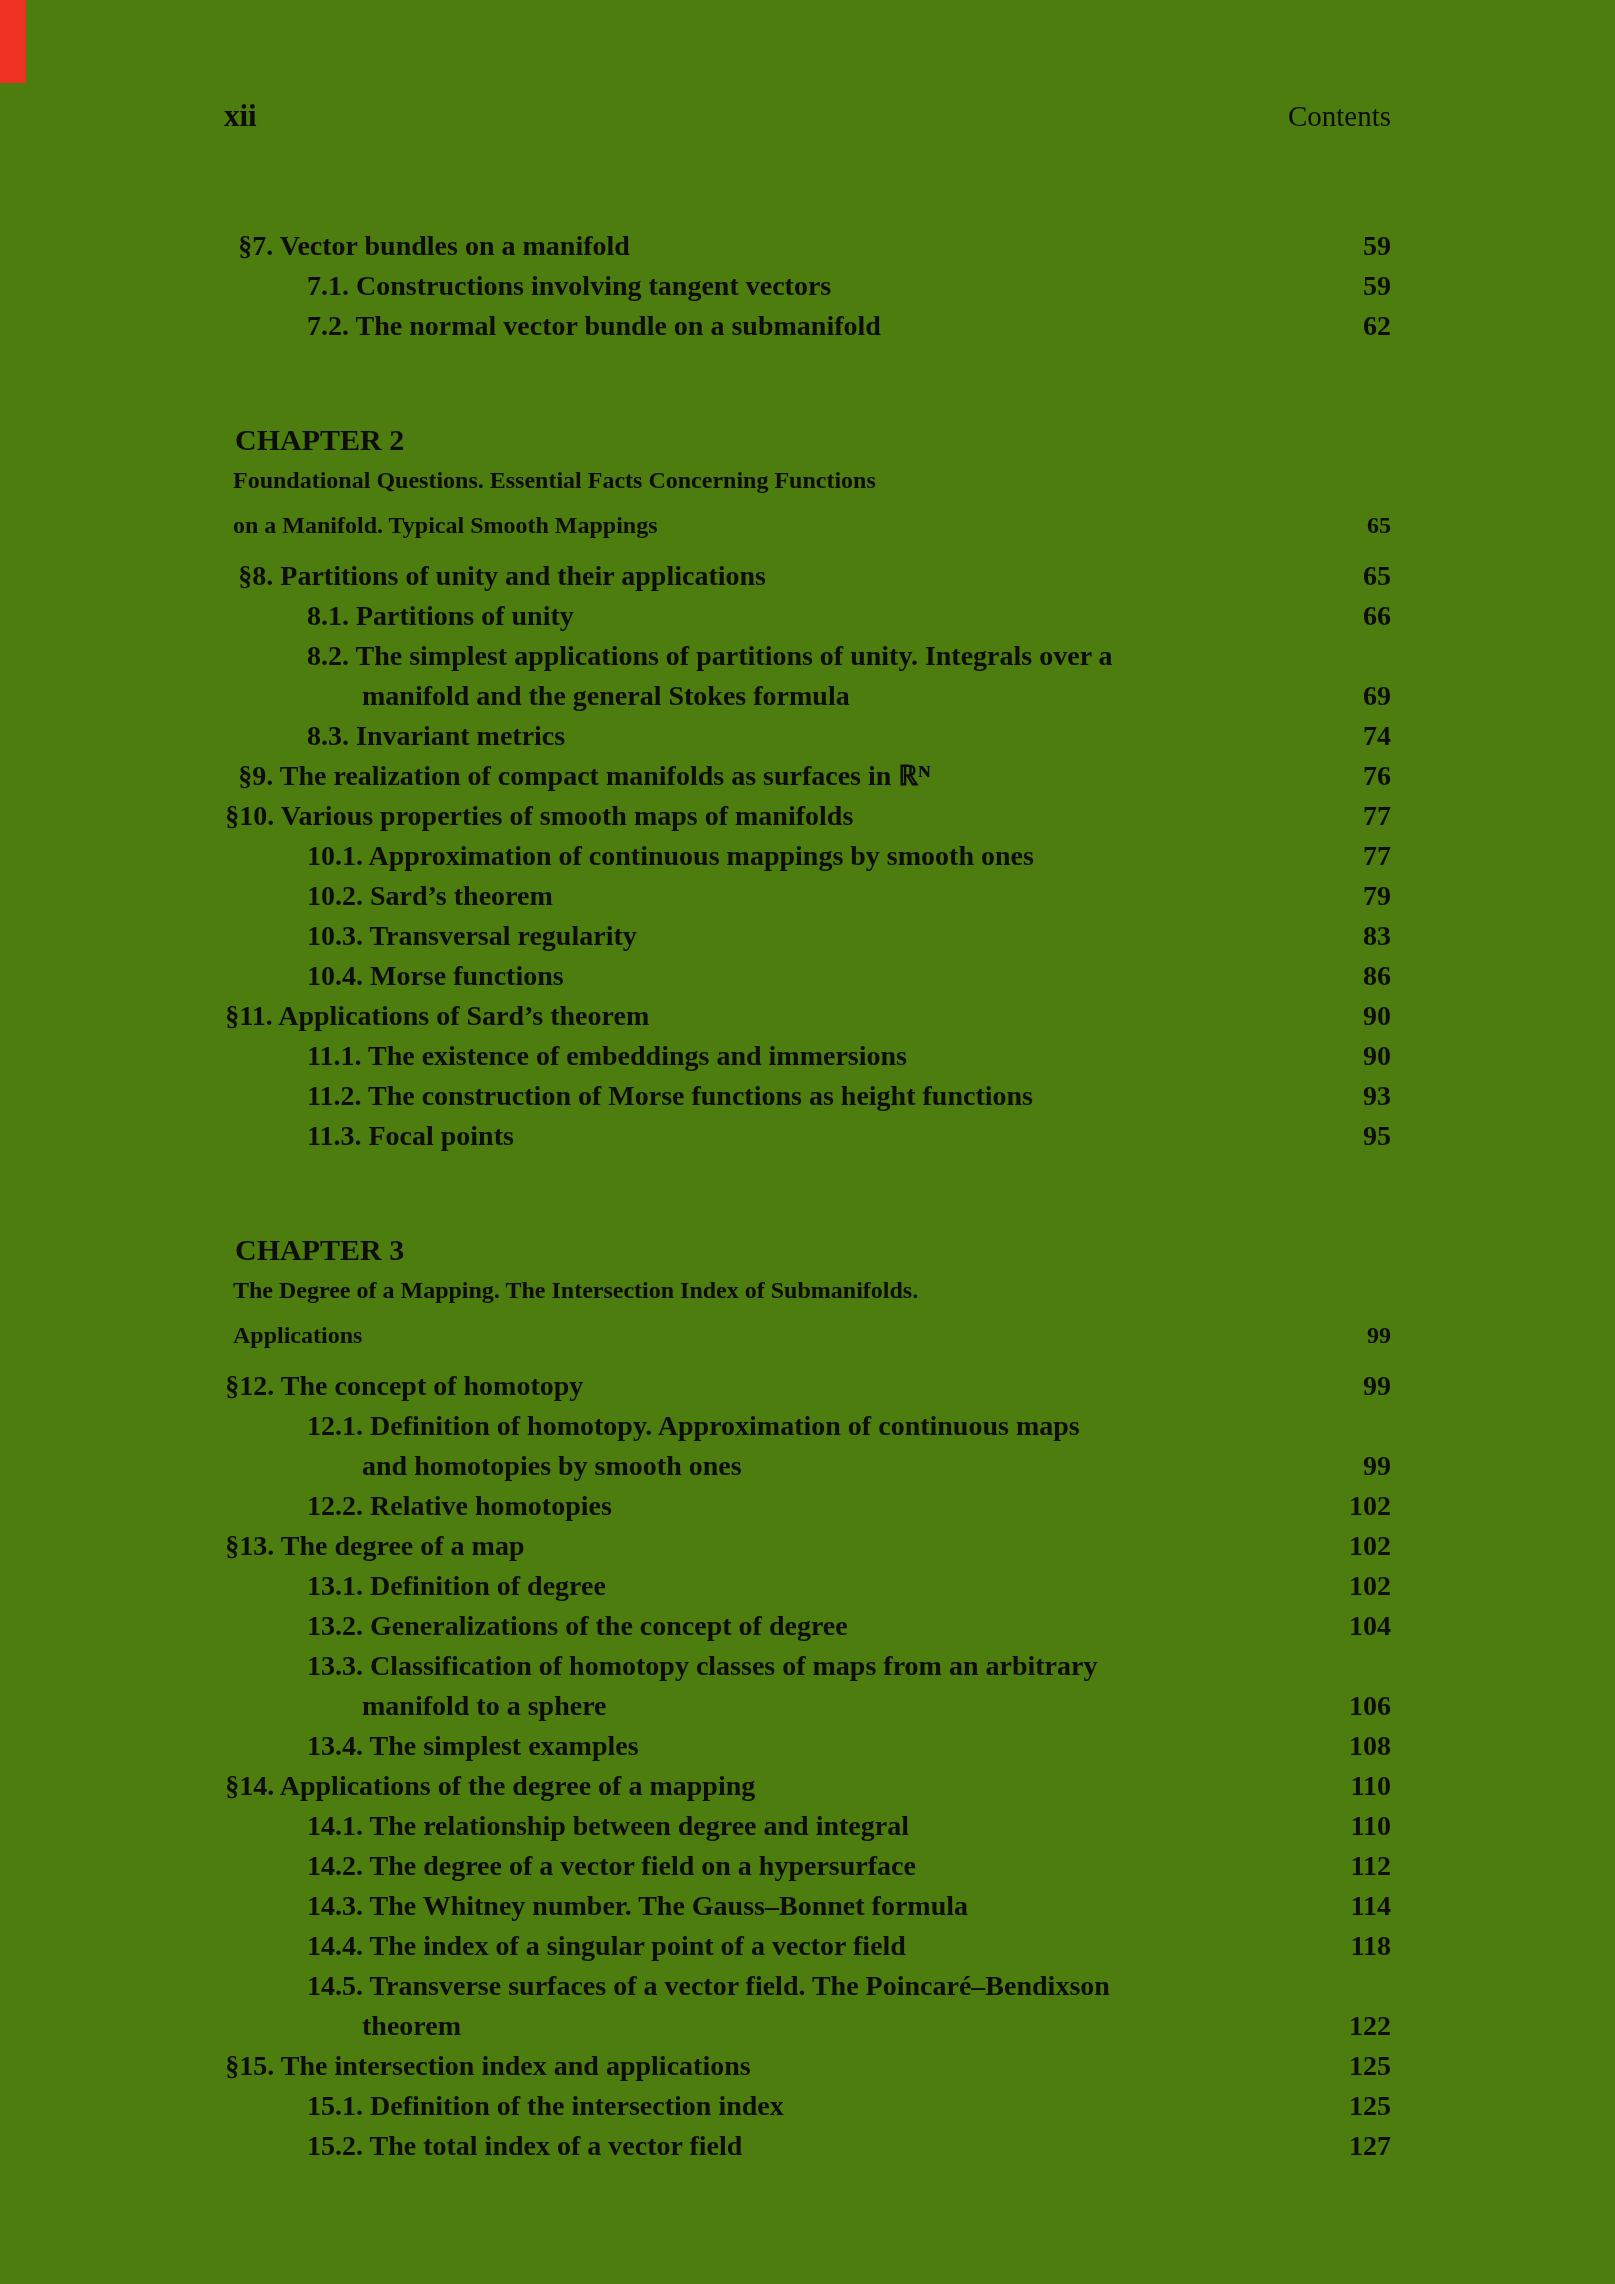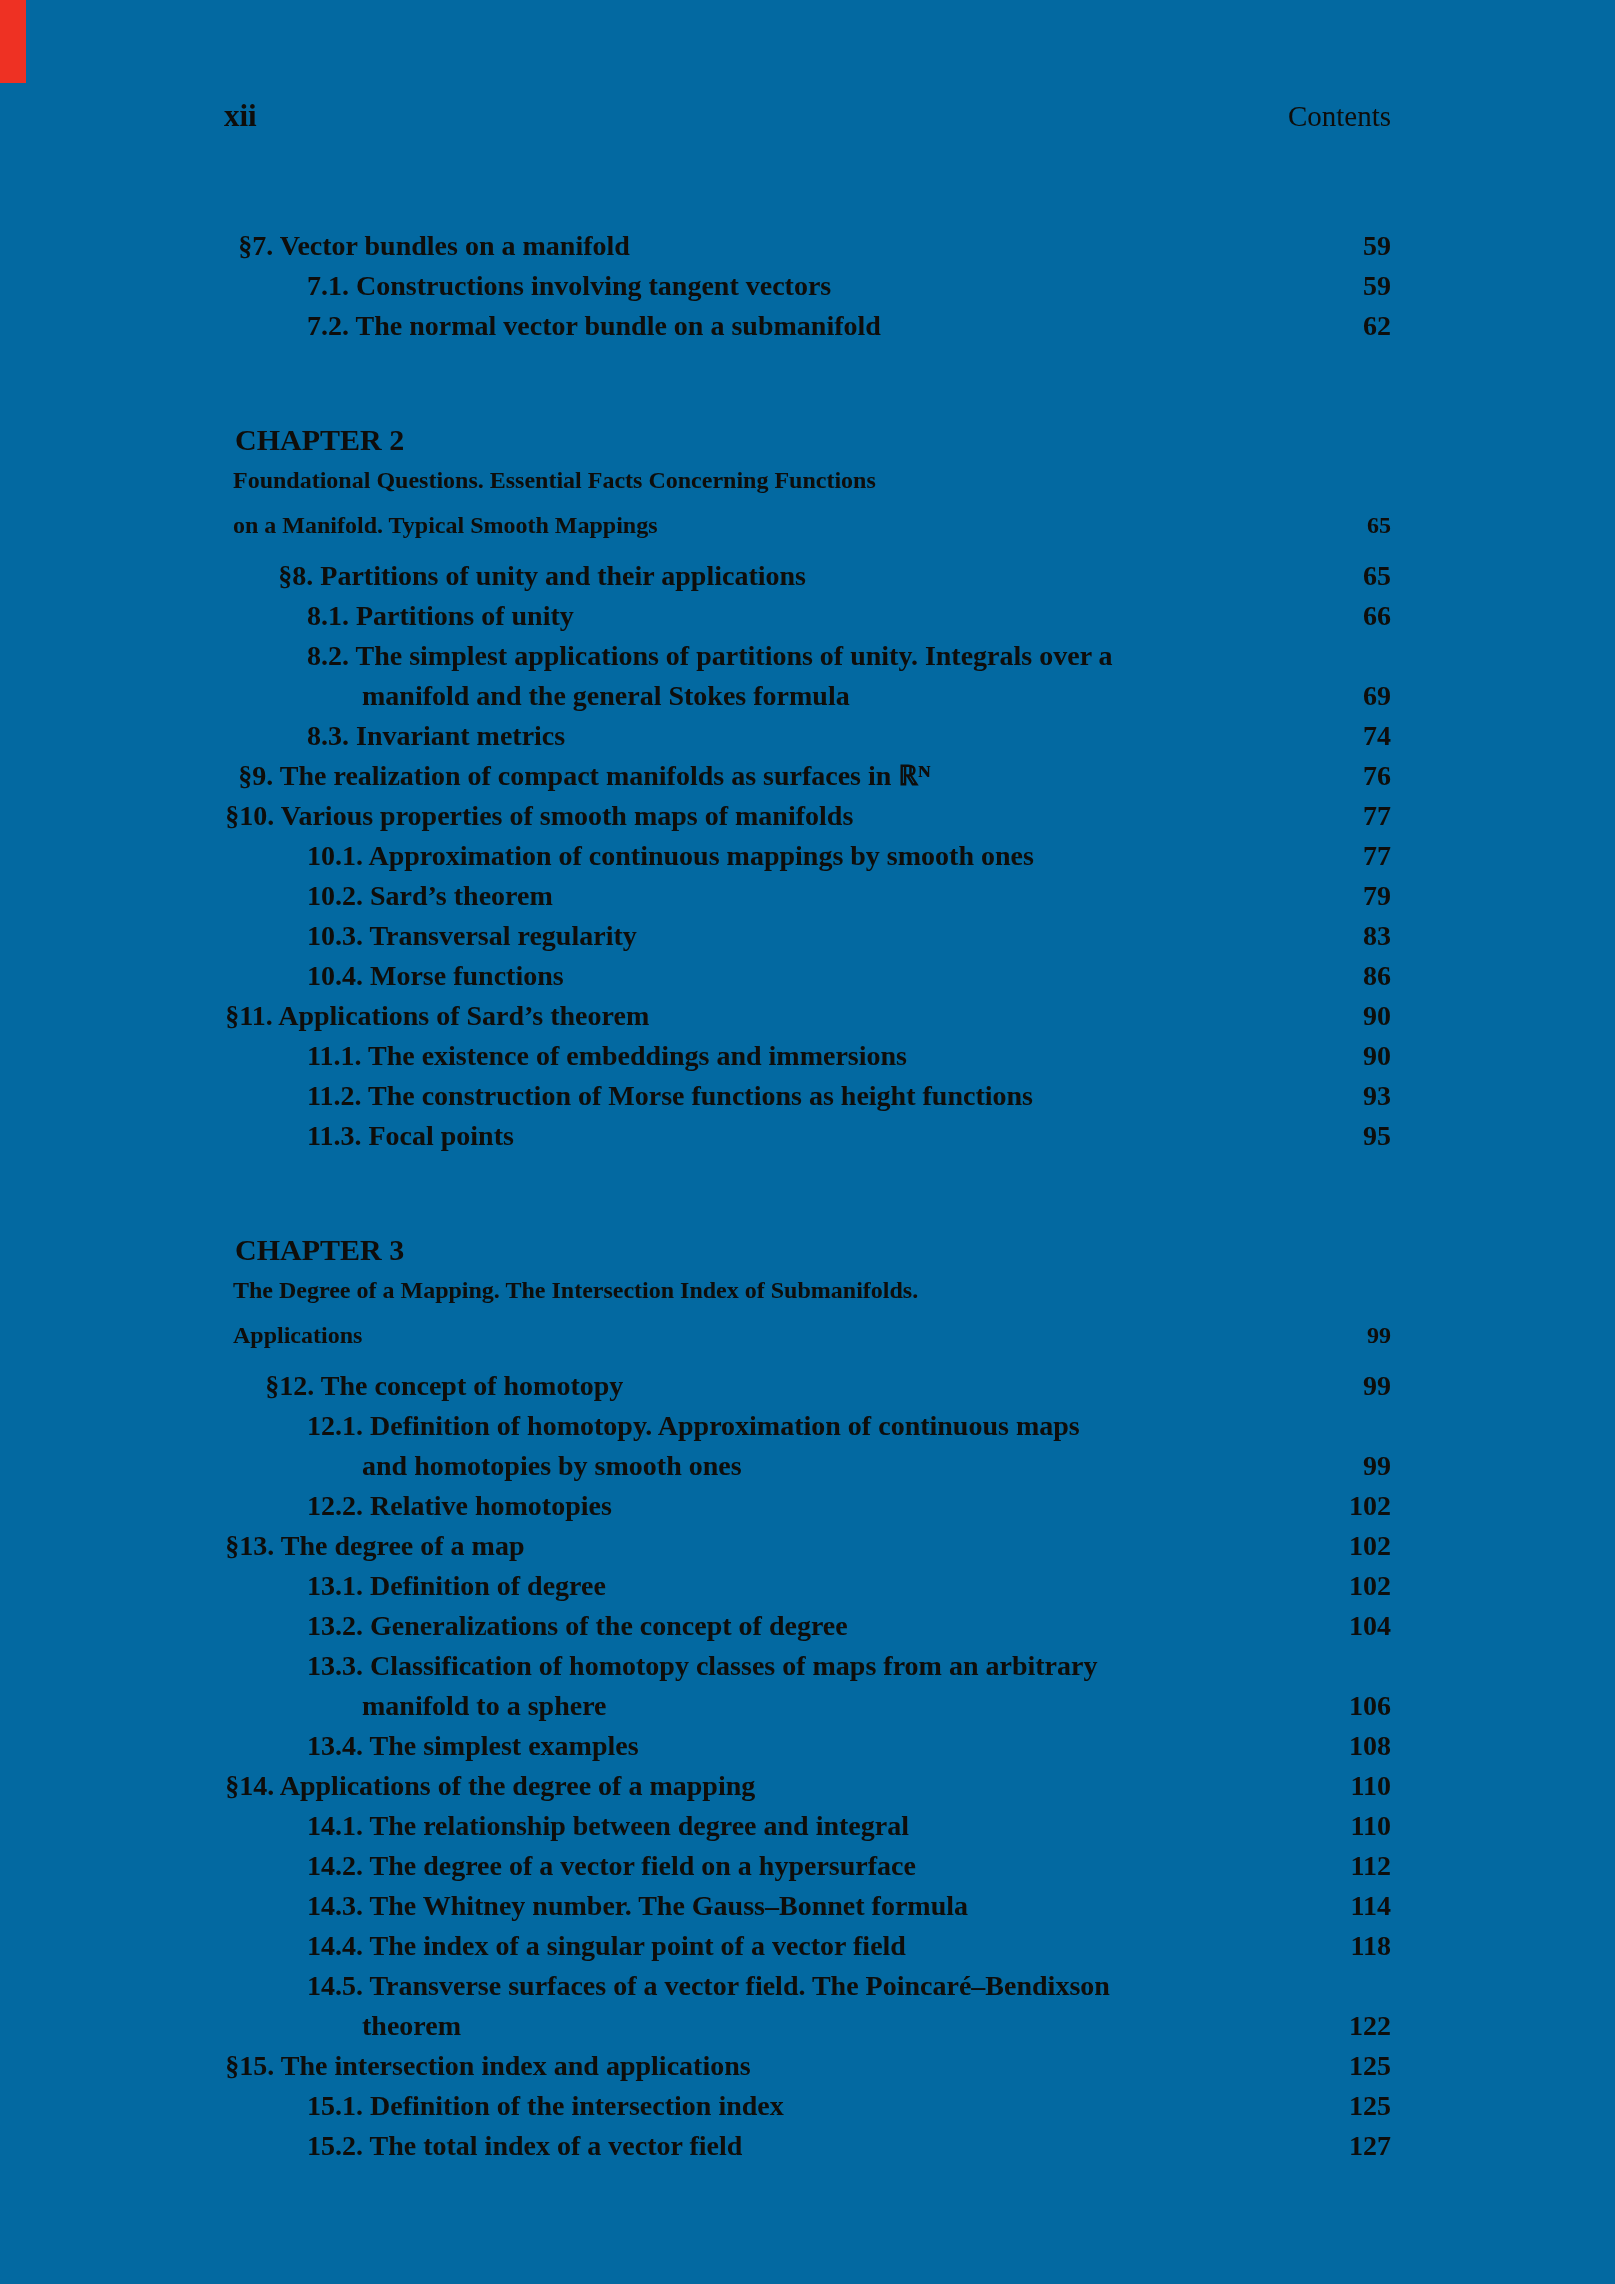--- a/index.html
+++ b/index.html
@@ -4,21 +4,21 @@
 <style>
   html, body {
     margin: 0;
     padding: 0;
     background: #ffffff;
   }
   .page {
     position: relative;
     width: 1616px;
     height: 2284px;
-    background: #0369a1;
+    background: #4d7c0f;
     color: #0e0d0b;
     font-family: "Liberation Serif", "DejaVu Serif", serif;
     overflow: hidden;
   }
   .corner-mark {
     position: absolute;
     left: 0;
     top: 0;
     width: 26px;
     height: 83px;
@@ -64,21 +64,21 @@
     padding-left: 11px;
     font-size: 30px;
     line-height: 37px;
     margin-top: 75px;
   }
   .ch-title {
     padding-left: 9px;
     font-size: 24px;
     line-height: 45px;
   }
-  .first-entry { margin-top: 7.8px; margin-left: 40px; }
+  .first-entry { margin-top: 7.8px; }
 </style>
 </head>
 <body>
 
 <div class="page">
 
   <div class="corner-mark" style="background: rgb(238, 49, 35);"></div>
 
   <div class="header">
     <span class="folio">xii</span>

